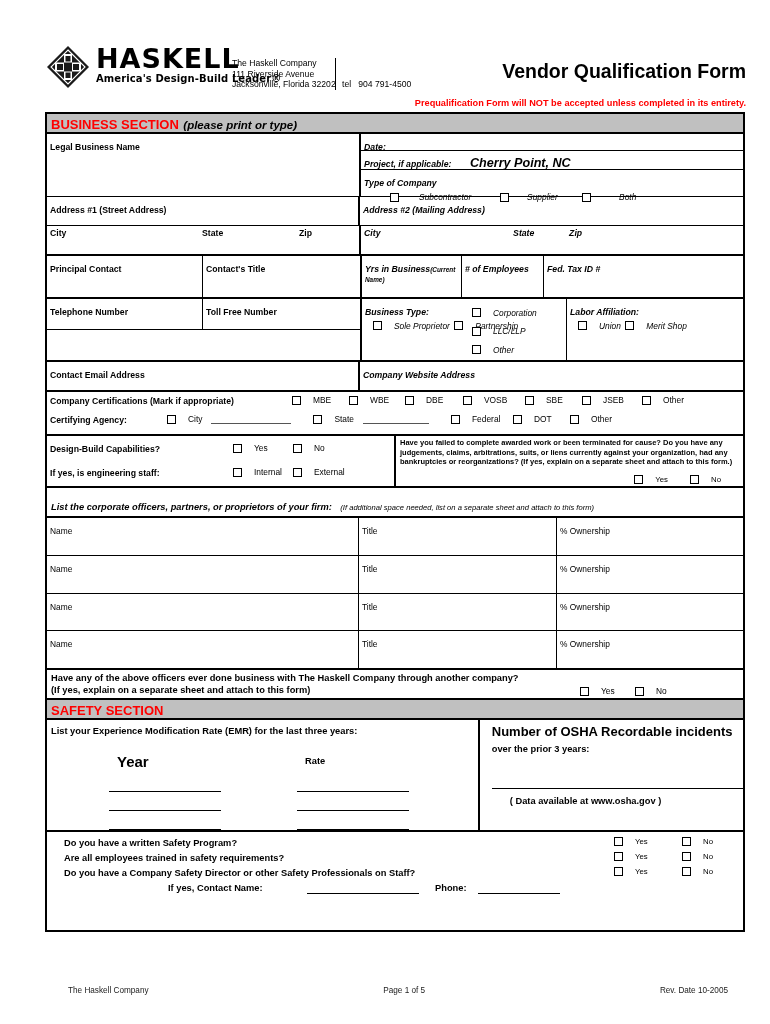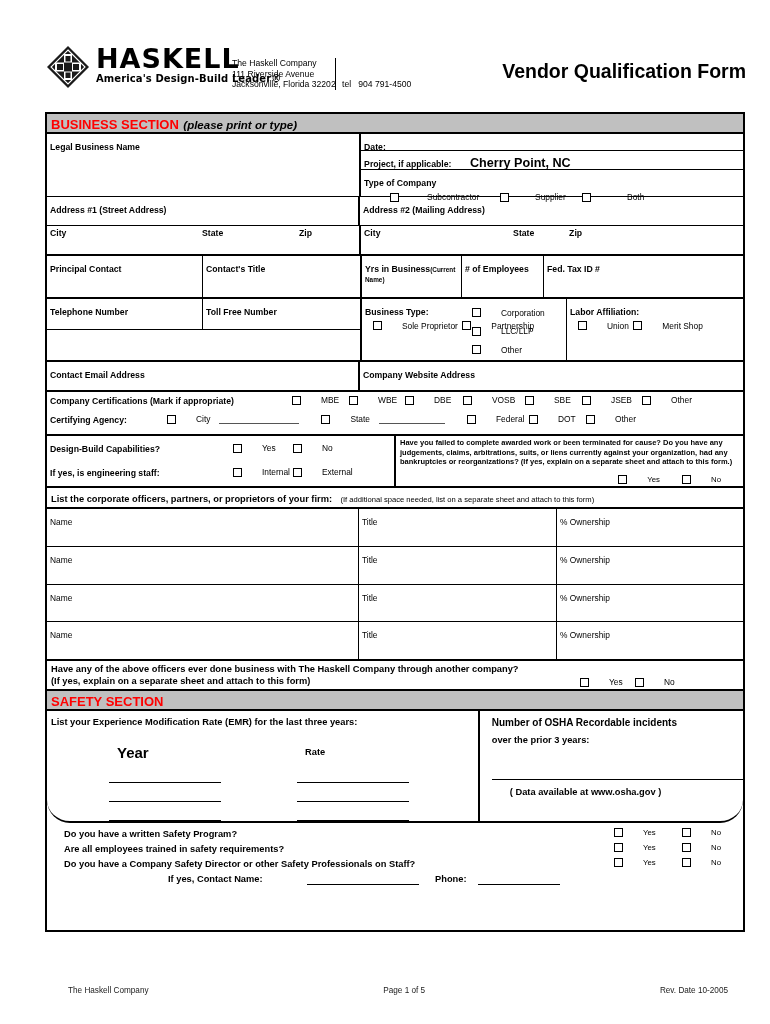--- a/index.html
+++ b/index.html
@@ -161,35 +161,35 @@
     padding: 2px 0 0 3px;
     position: relative;
   }
   .bb { border-bottom: 1px solid #000; }
   .br { border-right: 1px solid #000; }
   .br2 { border-right: 2px solid #000; }
 
   
   .twocol { display: flex; }
   .colL { width: 313px; }
-  .colR { width: 383px; }
+  .colR { width: 383px; font-style: italic; }
 
   .cb {
     display: inline-block;
     width: 9px;
     height: 9px;
     border: 1.4px solid #000;
     box-sizing: border-box;
     vertical-align: -1px;
     background: #fff;
   }
   .cbw {
     display: inline-flex;
     align-items: center;
-    gap: 20px;
+    gap: 12px;
     font-size: 8.4px;
     color: #000;
     text-align: right;
   }
   .underline {
     display: inline-block;
     border-bottom: 1.3px solid #555;
     height: 9px;
     vertical-align: -2px;
   }
@@ -245,20 +245,21 @@
     <div class="contact-sep"></div>
     <div class="tel-block">
       <div>tel   904 791-4500</div>
       <div>fax  904 791-4699</div>
       <div>www.thehaskellco.com</div>
     </div>
 
     <div class="form-title">Vendor Qualification Form</div>
   </div>
 
+  <div class="warn-line">Prequalification Form will NOT be accepted unless completed in its entirety.</div>
 
   <div class="formbox">
 
     <div class="sec-bar">
       <span class="sec-red">BUSINESS SECTION</span>
       <span class="sec-note">(please print or type)</span>
     </div>
 
     <div class="twocol">
       <div class="colL br2" style="height:62px;">
@@ -511,21 +512,21 @@
               <span>Yes</span>
             </span>
           <span class="cbw" style="font-size:7.8px;">
               <span class="cb"></span>
               <span>No</span>
             </span>
         </div>
       </div>
     </div>
 
-    <div style="height:21px;border-bottom:2px solid #000;padding:0 0 0 4px;box-sizing:border-box;">
+    <div style="height:30px;border-bottom:2px solid #000;padding:8px 0 0 4px;box-sizing:border-box;font-style:italic;">
       <span class="lbl" style="font-size:9.3px;">List the corporate officers, partners, or proprietors of your firm:</span>
       <span style="font-size:7.6px;margin-left:4px;">(If additional space needed, list on a separate sheet and attach to this form)</span>
     </div>
 
     <div>
       <div class="row" style="height:37px;border-bottom:1px solid #000;">
         <div class="cell br" style="width:312px;"><span class="lbl-n">Name</span><div style="height:22px;"></div></div>
         <div class="cell br" style="width:198px;"><span class="lbl-n">Title</span><div style="height:22px;"></div></div>
         <div class="cell" style="width:186px;"><span class="lbl-n">% Ownership</span><div style="height:22px;"></div></div>
       </div>
@@ -556,35 +557,35 @@
       <span class="cbw" style="position:absolute;left:588px;top:16px;">
           <span class="cb"></span>
           <span>No</span>
         </span>
     </div>
 
     <div class="sec-bar">
       <span class="sec-red">SAFETY SECTION</span>
     </div>
 
-    <div style="display:flex;height:110px;border-bottom:2px solid #000;border-radius:23px;">
+    <div style="display:flex;height:110px;border-bottom:2px solid #000;">
       <div style="width:432px;position:relative;border-right:2px solid #000;height:110px;">
         <div class="lbl" style="position:absolute;left:4px;top:6px;font-size:9.3px;">List your Experience Modification Rate (EMR) for the last three years:</div>
         <div class="lbl" style="position:absolute;left:70px;top:36px;font-size:15px;">Year</div>
         <div class="lbl" style="position:absolute;left:258px;top:36px;font-size:9.3px;">Rate</div>
 
         <span class="ul-dark" style="position:absolute;left:62px;top:62px;width:112px;"></span>
         <span class="ul-dark" style="position:absolute;left:250px;top:62px;width:112px;"></span>
         <span class="ul-dark" style="position:absolute;left:62px;top:81px;width:112px;"></span>
         <span class="ul-dark" style="position:absolute;left:250px;top:81px;width:112px;"></span>
         <span class="ul-dark" style="position:absolute;left:62px;top:100px;width:112px;"></span>
         <span class="ul-dark" style="position:absolute;left:250px;top:100px;width:112px;"></span>
       </div>
       <div style="width:264px;position:relative;height:110px;">
-        <div class="lbl" style="position:absolute;left:12px;top:6px;font-size:10px;">Number of OSHA Recordable incidents</div>
+        <div class="lbl" style="position:absolute;left:12px;top:6px;font-size:13px;">Number of OSHA Recordable incidents</div>
         <div class="lbl" style="position:absolute;left:12px;top:24px;font-size:9.3px;">over the prior 3 years:</div>
         <div style="position:absolute;left:12px;top:42px;width:250px;height:24px;"></div>
         <div style="position:absolute;left:12px;top:68px;width:252px;border-bottom:1.6px solid #000;"></div>
         <div class="lbl" style="position:absolute;left:30px;top:76px;font-size:9.3px;">( Data available at www.osha.gov )</div>
       </div>
     </div>
 
     <div style="height:62px;position:relative;">
       <div class="lbl" style="position:absolute;left:17px;top:6px;font-size:9.3px;">Do you have a written Safety Program?</div>
       <div class="lbl" style="position:absolute;left:17px;top:21px;font-size:9.3px;">Are all employees trained in safety requirements?</div>

